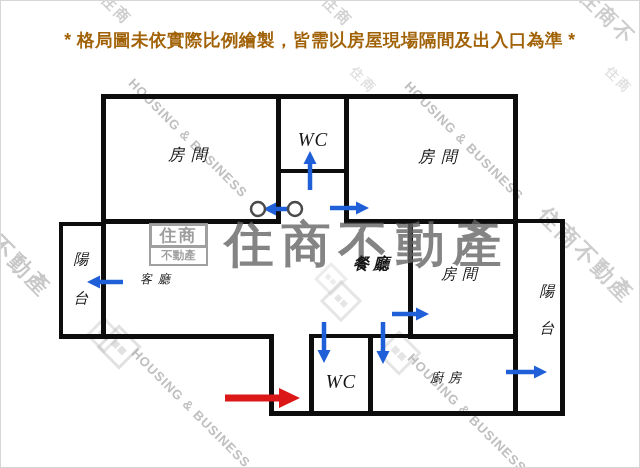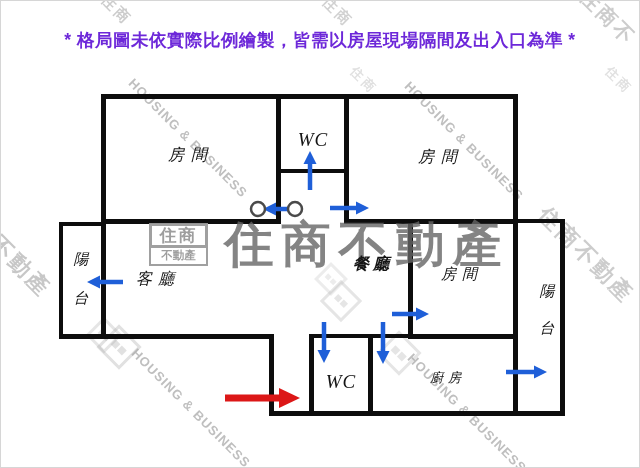--- a/index.html
+++ b/index.html
@@ -43,21 +43,21 @@
     position:absolute;display:flex;flex-direction:column;align-items:stretch;
     color:#999;opacity:.95;text-align:center;
   }
   #logo-box .lb1{border:3px solid #9b9b9b;font-weight:bold;padding:1px 4px;line-height:1;}
   #logo-box .lb2{border:2px solid #9b9b9b;border-top:none;font-weight:bold;padding:2px 2px;line-height:1;}
 </style>
 </head>
 <body>
 
 <div id="stage">
-  <div id="disclaimer" style="color: #6d28d9;">* 格局圖未依實際比例繪製，皆需以房屋現場隔間及出入口為準 *</div>
+  <div id="disclaimer" style="color: #a16207;">* 格局圖未依實際比例繪製，皆需以房屋現場隔間及出入口為準 *</div>
   <div id="wm-under" class="layer">
       <div class="wm-diag wm-housing" style="left: 187px; top: 137px; font-size: 13px;">HOUSING &amp; BUSINESS</div>
       <div class="wm-diag wm-housing" style="left: 463px; top: 140px; font-size: 13px;">HOUSING &amp; BUSINESS</div>
       <div class="wm-diag wm-housing" style="left: 190px; top: 407px; font-size: 13px;">HOUSING &amp; BUSINESS</div>
       <div class="wm-diag wm-housing" style="left: 466px; top: 412px; font-size: 13px;">HOUSING &amp; BUSINESS</div>
       <div class="wm-diag wm-cjk" style="left: 2px; top: 248px; font-size: 22px; opacity: 0.55; letter-spacing: 3px;">住商不動產</div>
       <div class="wm-diag wm-cjk" style="left: 585px; top: 254px; font-size: 22px; opacity: 0.5; letter-spacing: 3px;">住商不動產</div>
       <div class="wm-diag wm-cjk" style="left: 116px; top: 8px; font-size: 15px; opacity: 0.5; letter-spacing: 3px;">住商</div>
       <div class="wm-diag wm-cjk" style="left: 337px; top: 10px; font-size: 15px; opacity: 0.45; letter-spacing: 3px;">住商</div>
       <div class="wm-diag wm-cjk" style="left: 607px; top: 16px; font-size: 20px; opacity: 0.5; letter-spacing: 3px;">住商不</div>
@@ -115,21 +115,21 @@
     </div>
   </div>
   <div id="labels" class="layer">
       <div class="room-label" style="left: 190px; top: 154px; font-size: 16px; letter-spacing: 7px;">房間</div>
       <div class="room-label" style="left: 312px; top: 138px; font-size: 19px; letter-spacing: 1px;">WC</div>
       <div class="room-label" style="left: 440px; top: 156px; font-size: 16px; letter-spacing: 7px;">房間</div>
       <div class="room-label vertical" style="left: 80px; top: 278px; font-size: 15px; gap: 24px;">
         <span>陽</span>
         <span>台</span>
       </div>
-      <div class="room-label" style="left: 157px; top: 278px; font-size: 16px; letter-spacing: 6px;">客廳</div>
+      <div class="room-label" style="left: 157px; top: 278px; font-size: 12px; letter-spacing: 6px;">客廳</div>
       <div class="room-label" style="left: 372px; top: 263px; font-size: 16px; font-weight: bold; letter-spacing: 4px;">餐廳</div>
       <div class="room-label" style="left: 461px; top: 273px; font-size: 15px; letter-spacing: 6px;">房間</div>
       <div class="room-label vertical" style="left: 546px; top: 309px; font-size: 15px; gap: 22px;">
         <span>陽</span>
         <span>台</span>
       </div>
       <div class="room-label" style="left: 340px; top: 380px; font-size: 19px; letter-spacing: 1px;">WC</div>
       <div class="room-label" style="left: 447px; top: 376px; font-size: 13px; letter-spacing: 5px;">廚房</div>
     </div>
   <svg id="arrows-svg" class="layer" viewBox="0 0 640 468">

